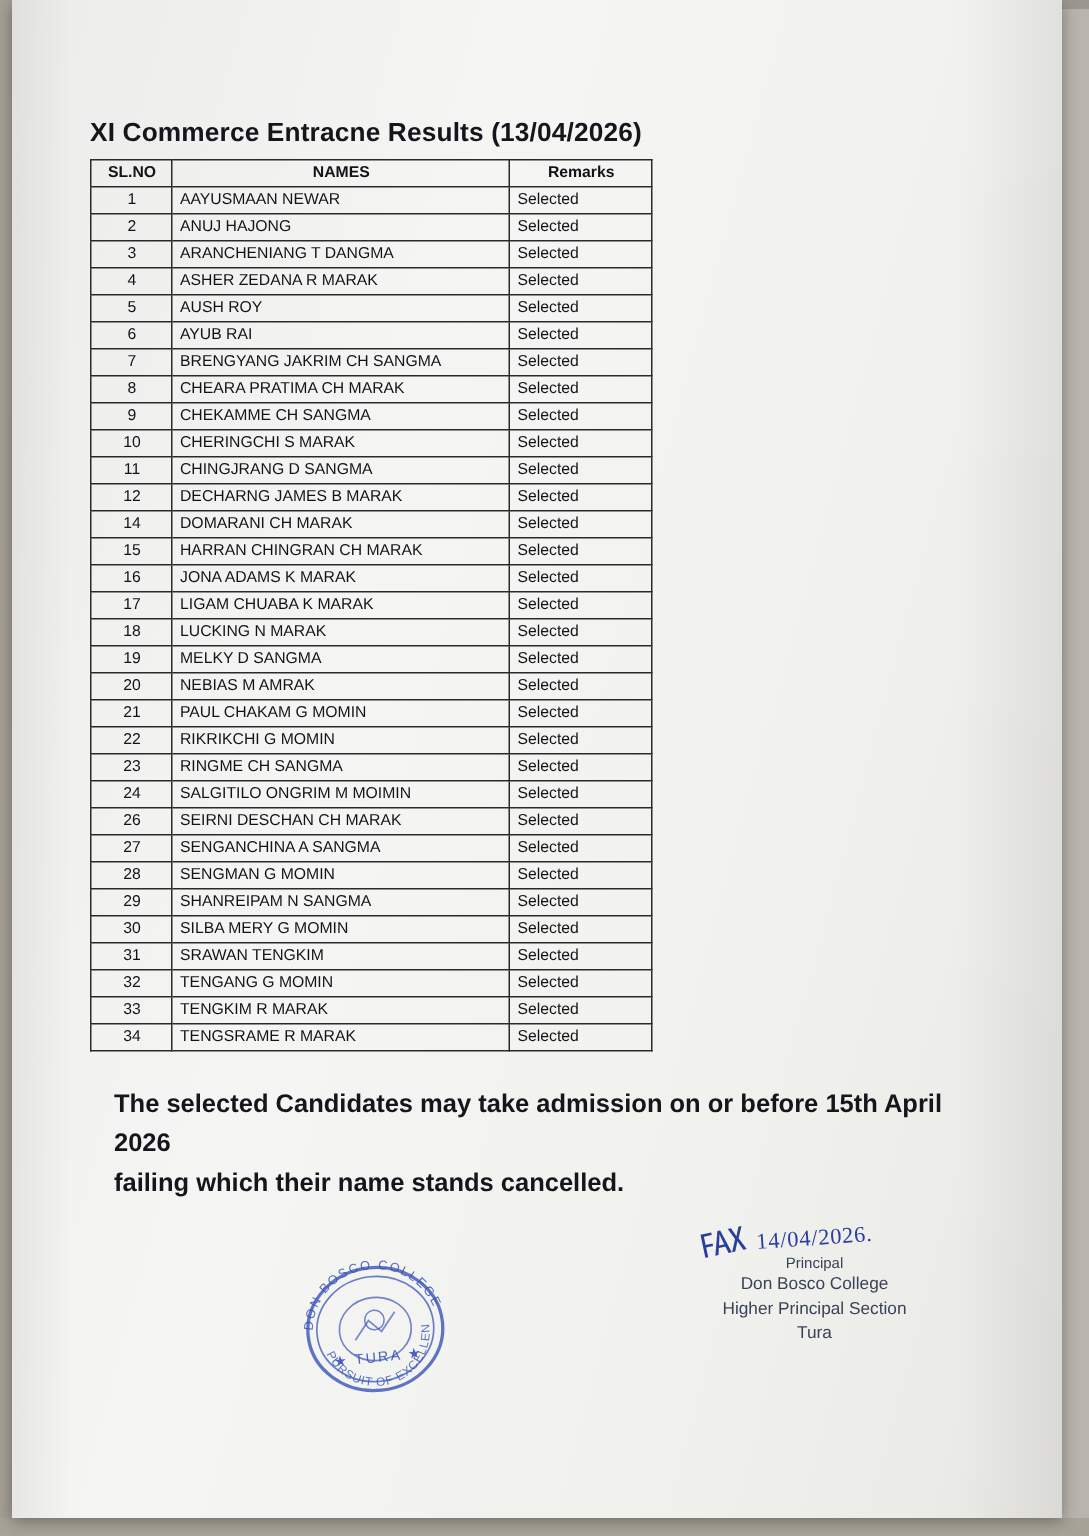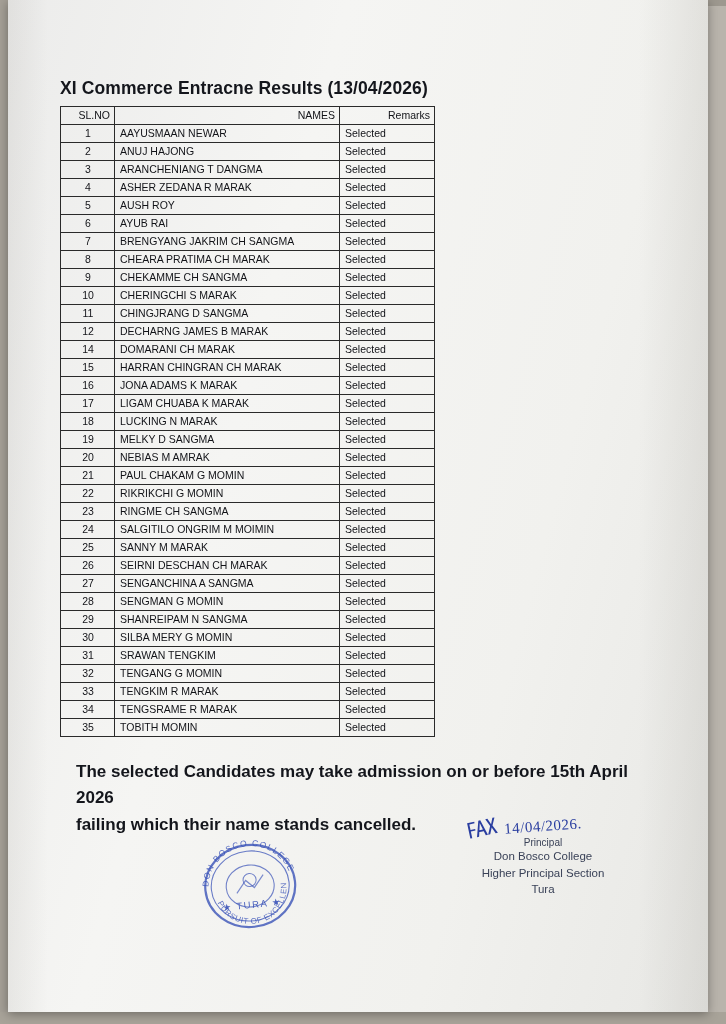--- a/index.html
+++ b/index.html
@@ -73,22 +73,22 @@
     line-height: 1;
     padding: 3px 4px 3px 5px;
     color: #121318;
     font-family: "Liberation Sans", sans-serif;
     height: 11px;
     vertical-align: middle;
     white-space: nowrap;
     overflow: hidden;
   }
   table.results th {
-    font-weight: normal;
-    text-align: right;
+    font-weight: bold;
+    text-align: center;
   }
   .col-sl { width: 44px; text-align: center; }
   .col-name { width: 215px; }
   .col-remark { width: 85px; }
   td.col-sl { text-align: center; }
   .note {
     margin: 22px 0 0 20px;
     font-size: 17px;
     font-weight: bold;
     line-height: 1.55;
@@ -293,25 +293,20 @@
               <td class="col-sl">23</td>
               <td class="col-name">RINGME CH SANGMA</td>
               <td class="col-remark">Selected</td>
             </tr>
             <tr>
               <td class="col-sl">24</td>
               <td class="col-name">SALGITILO ONGRIM M MOIMIN</td>
               <td class="col-remark">Selected</td>
             </tr>
             <tr>
-              <td class="col-sl">25</td>
-              <td class="col-name">SANNY M MARAK</td>
-              <td class="col-remark">Selected</td>
-            </tr>
-            <tr>
               <td class="col-sl">26</td>
               <td class="col-name">SEIRNI DESCHAN CH MARAK</td>
               <td class="col-remark">Selected</td>
             </tr>
             <tr>
               <td class="col-sl">27</td>
               <td class="col-name">SENGANCHINA A SANGMA</td>
               <td class="col-remark">Selected</td>
             </tr>
             <tr>
@@ -340,25 +335,20 @@
               <td class="col-remark">Selected</td>
             </tr>
             <tr>
               <td class="col-sl">33</td>
               <td class="col-name">TENGKIM R  MARAK</td>
               <td class="col-remark">Selected</td>
             </tr>
             <tr>
               <td class="col-sl">34</td>
               <td class="col-name">TENGSRAME R MARAK</td>
-              <td class="col-remark">Selected</td>
-            </tr>
-            <tr>
-              <td class="col-sl">35</td>
-              <td class="col-name">TOBITH MOMIN</td>
               <td class="col-remark">Selected</td>
             </tr>
           </tbody>
       </table>
 
       <div class="note">
         <div>The selected Candidates may take admission on or before 15th April 2026</div>
         <div>failing which their name stands cancelled.</div>
       </div>
     </div>

